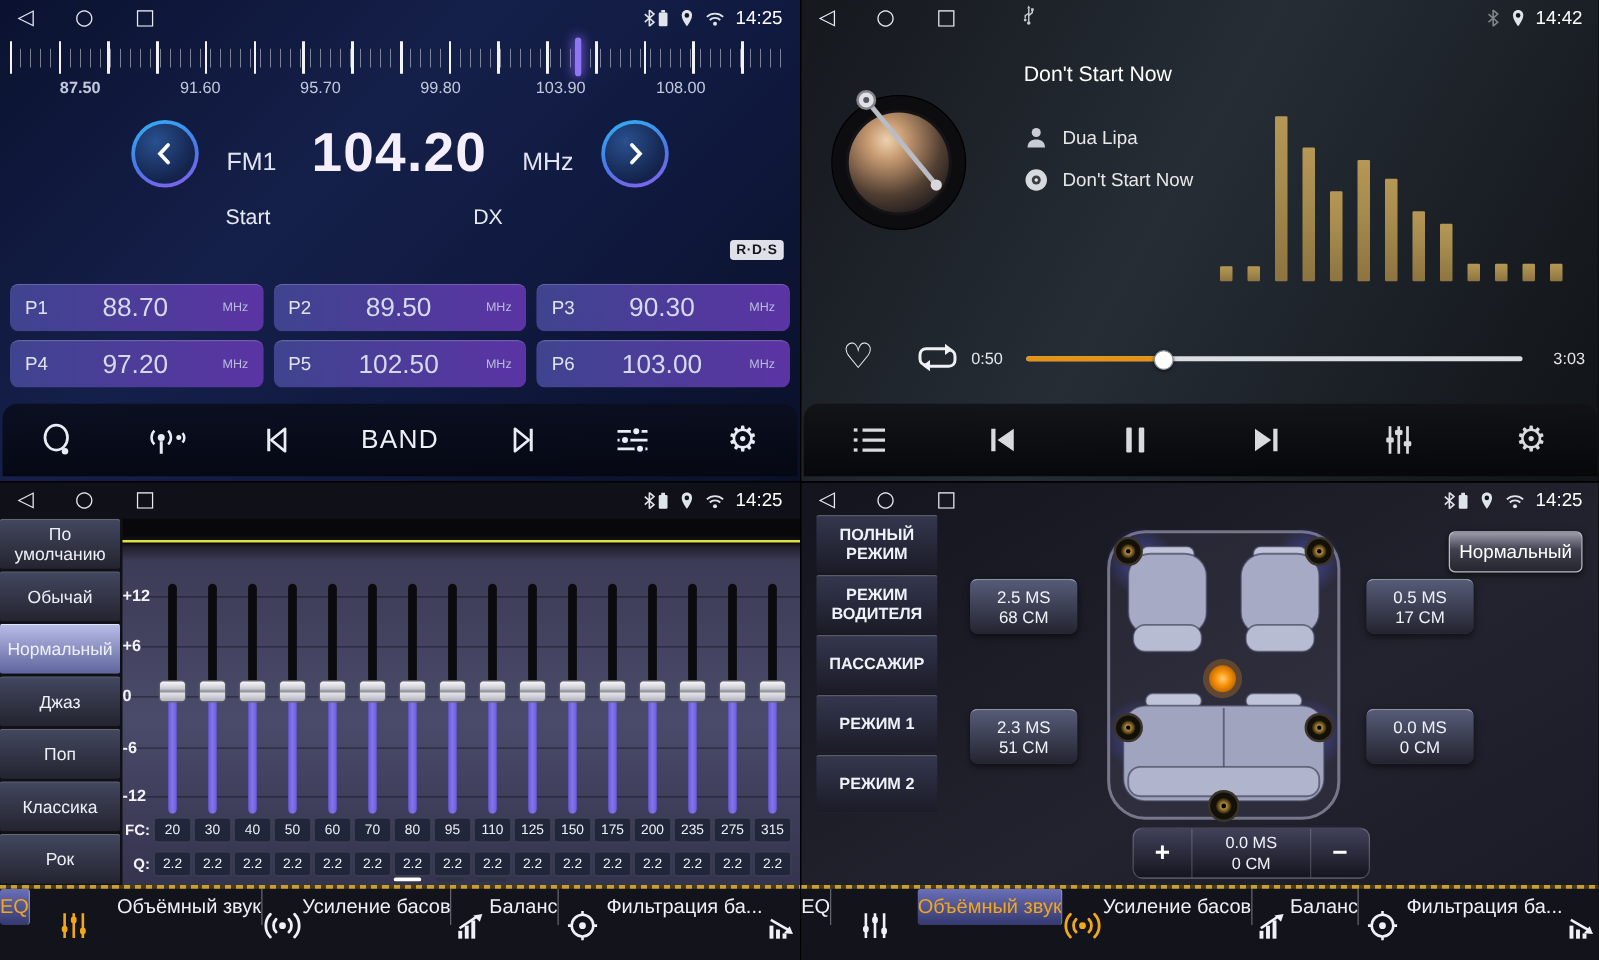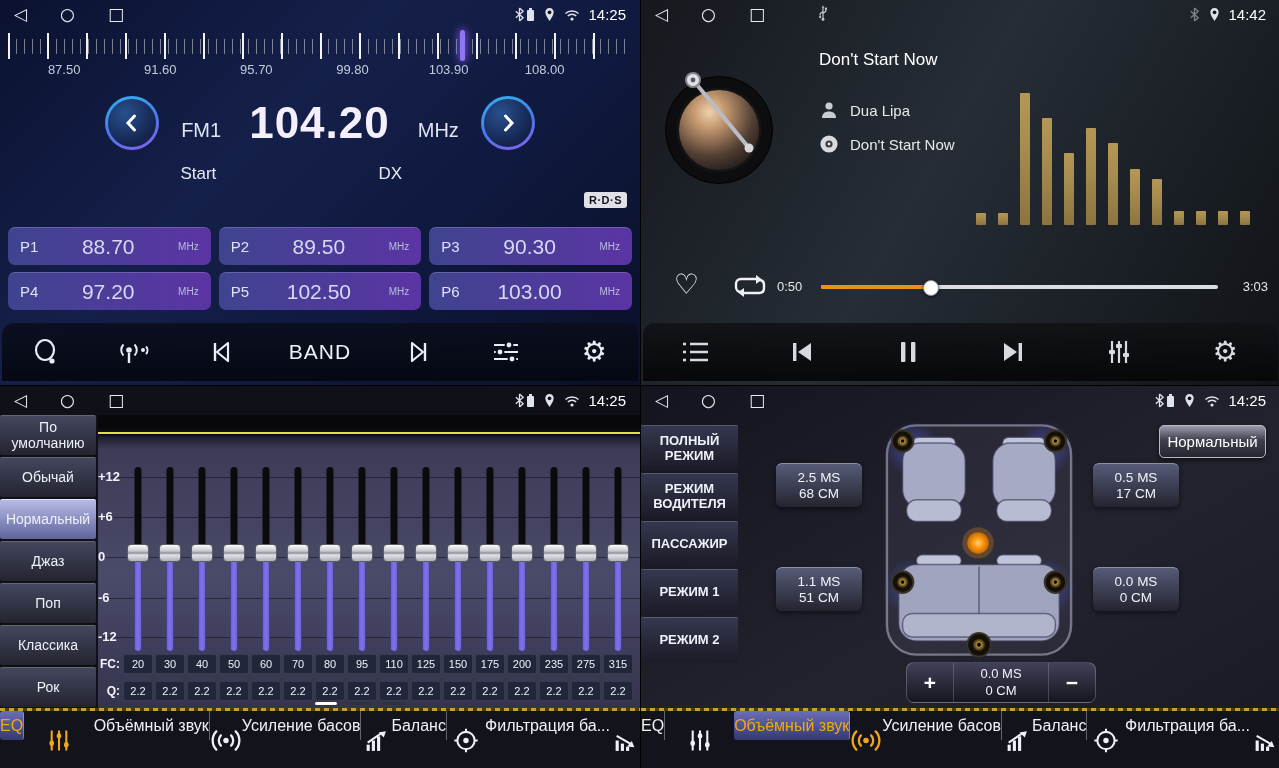--- a/index.html
+++ b/index.html
@@ -131,21 +131,21 @@
   .tabs{position:absolute;left:0;right:0;top:3px;bottom:0;display:grid;grid-auto-flow:column;grid-auto-columns:1fr;}
   .tab{display:flex;}
   .tlabel{height:29px;display:flex;align-items:center;justify-content:center;font-size:16px;
     color:#f0f1f6;border-right:1px solid rgba(200,200,214,.45);box-sizing:border-box;white-space:nowrap;overflow:hidden;}
   .tab:last-child .tlabel{border-right:none;}
   .tlabel.sel{background:linear-gradient(180deg,#6a6fb8,#35396f);color:var(--tab-gold);border-radius:3px;}
   .ticn{flex:1;display:flex;align-items:center;justify-content:center;color:#f0f1f6;}
   .ticn.sel{color:var(--tab-gold);}
 
   
-  .modes{position:absolute;left:0;top:39px;width:97px;}
+  .modes{position:absolute;left:0;top:26px;width:97px;padding-left:12px;}
   .mode{height:46px;margin-bottom:2px;display:flex;align-items:center;justify-content:center;
     text-align:center;font-size:13px;font-weight:bold;line-height:1.15;color:#f0f2fa;padding:0 2px;
     box-sizing:border-box;border-top:1px solid rgba(255,255,255,.28);border-radius:2px;
     background:linear-gradient(180deg,#34374f 0%,#1a1b26 100%);}
   .profile-btn{position:absolute;left:518px;top:39px;width:105px;height:31px;border-radius:5px;
     border:1px solid #b9b9c6;display:flex;align-items:center;justify-content:center;font-size:15px;color:#fff;
     background:linear-gradient(180deg,#9b9bab 0%,#40404e 45%,#26262f 100%);box-shadow:0 2px 5px rgba(0,0,0,.6);}
   .cabin{position:absolute;left:242px;top:34px;}
   .delay{position:absolute;width:86px;height:43px;border-radius:6px;display:flex;flex-direction:column;
     align-items:center;justify-content:center;gap:1px;font-size:13.5px;color:#f0f2fa;
@@ -195,21 +195,21 @@
             <circle cx="8" cy="10" r="1.6" fill="currentColor"></circle>
           </svg>
         </span>
         <span class="time">14:25</span>
       </div>
     <div class="dial">
       <div class="ticks">
         <div class="indicator" id="dial-ind" style="left: 72.5%;"></div>
       </div>
       <div class="dlabels" id="dial-labels">
-          <span style="left: 9%;">87.50</span>
+          <span style="left: 9%; font-weight: bold;">87.50</span>
           <span style="left: 24.4%;">91.60</span>
           <span style="left: 39.8%;">95.70</span>
           <span style="left: 55.2%;">99.80</span>
           <span style="left: 70.6%;">103.90</span>
           <span style="left: 86%;">108.00</span>
         </div>
     </div>
     <div class="freqrow">
       <div class="cbtn">
           <div class="ci" id="chev-l">
@@ -803,21 +803,21 @@
     <div id="sf-delays">
         <div class="delay pos-fl">
           <span>2.5 MS</span>
           <span>68 CM</span>
         </div>
         <div class="delay pos-fr">
           <span>0.5 MS</span>
           <span>17 CM</span>
         </div>
         <div class="delay pos-rl">
-          <span>1.1 MS</span>
+          <span>2.3 MS</span>
           <span>51 CM</span>
         </div>
         <div class="delay pos-rr">
           <span>0.0 MS</span>
           <span>0 CM</span>
         </div>
       </div>
 
     <div class="stepper">
       <div class="s-btn">+</div>

